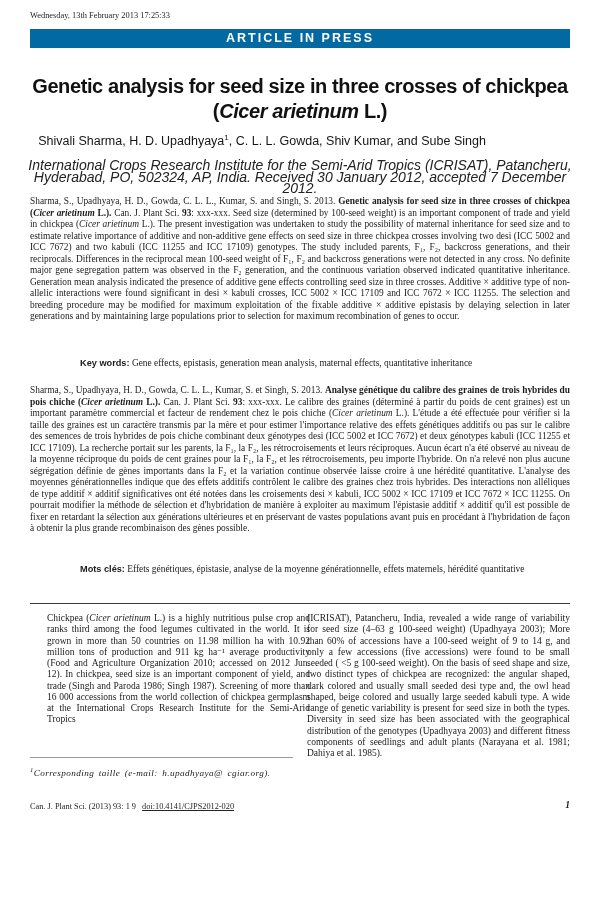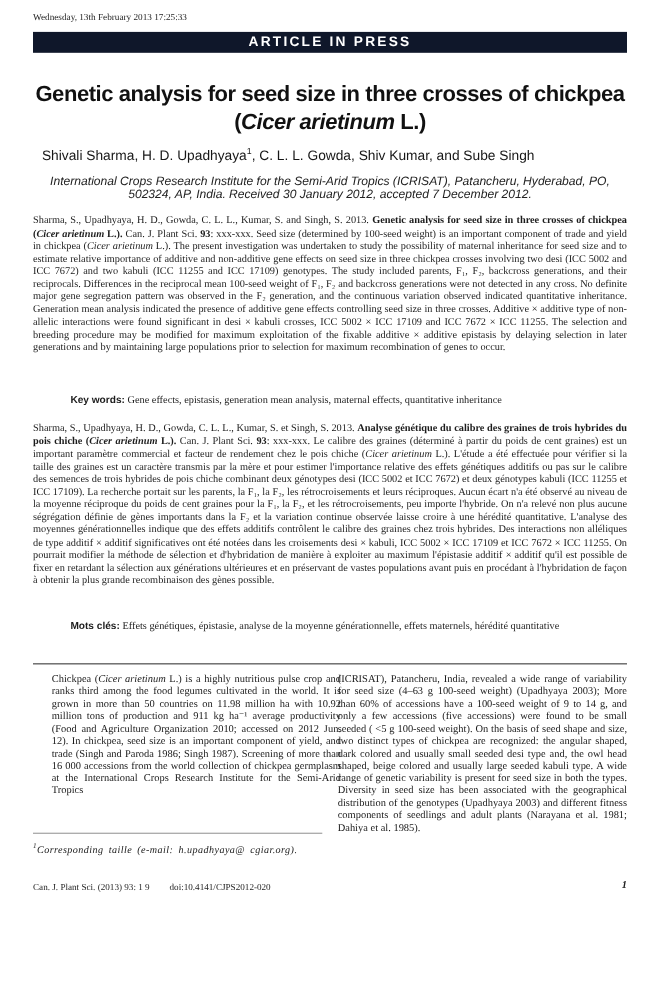--- a/index.html
+++ b/index.html
@@ -28,31 +28,31 @@
   .title .nowrap{white-space:nowrap;}
   .authors{
     position:absolute;top:133px;left:0;width:524px;text-align:center;
     font-family:"Liberation Sans","DejaVu Sans",sans-serif;
     font-size:12.5px;color:#161616;
   }
   .authors sup{font-size:8px;}
   .affiliation{
     position:absolute;top:160px;left:28px;width:544px;text-align:center;
     font-family:"Liberation Sans","DejaVu Sans",sans-serif;
-    font-style:italic;font-size:11px;line-height:11.5px;color:#222;
+    font-style:italic;font-size:14px;line-height:11.5px;color:#222;
   }
   .abs{
     position:absolute;left:30px;width:540px;
     font-size:9.4px;line-height:11.5px;text-align:justify;color:#1c1c1c;
   }
   .abs-en{top:196px;}
   .abs-fr{top:385px;}
   .abs b{font-weight:bold;}
   .kw{
-    position:absolute;left:48px;width:506px;
+    position:absolute;left:64px;width:506px;
     font-size:9.4px;color:#1c1c1c;padding-left:16px;
   }
   .kw-en{top:358px;}
   .kw-fr{top:564px;}
   .kw .kwlabel{
     font-family:"Liberation Sans","DejaVu Sans",sans-serif;
     font-weight:bold;font-size:9.2px;
   }
   .divider{
     position:absolute;top:603px;left:30px;width:540px;height:0;
@@ -68,38 +68,38 @@
     position:absolute;top:757px;left:30px;width:263px;
     border-top:1px solid #9a9a9a;padding-top:6px;
     font-style:italic;font-size:9.2px;line-height:11.5px;
     text-align:justify;letter-spacing:0.4px;word-spacing:2px;color:#222;
   }
   .footnote sup{font-size:6.5px;font-style:italic;}
   .footer{
     position:absolute;top:802px;left:30px;
     font-size:8.3px;color:#242424;white-space:nowrap;
   }
-  .footer .doi{margin-left:16px;}
+  .footer .doi{margin-left:4px;text-decoration:underline;}
   .pagenum{
     position:absolute;top:800px;right:30px;
     font-size:9.5px;font-weight:bold;font-style:italic;color:#222;
   }
   .it{font-style:italic;}
 </style>
 </head>
 <body>
 
 <div class="runhead">
   <span class="stamp">
     <span>Wednesday, 13th February 2013</span>
     <span>17:25:33</span>
   </span>
 </div>
 
-<div class="banner" style="background: #0f172a; color: rgb(255, 255, 255);">ARTICLE IN PRESS</div>
+<div class="banner" style="background: #0369a1; color: rgb(255, 255, 255);">ARTICLE IN PRESS</div>
 
 <div class="title">
   <div class="nowrap">Genetic analysis for seed size in three crosses of chickpea</div>
   <div class="nowrap"><span>(</span><span class="it">Cicer arietinum</span><span> L.)</span></div>
 </div>
 
 <div class="authors"><span>Shivali Sharma, H. D. Upadhyaya</span><sup>1</sup><span>, C. L. L. Gowda, Shiv Kumar, and Sube Singh</span></div>
 
 <div class="affiliation">International Crops Research Institute for the Semi-Arid Tropics (ICRISAT), Patancheru, Hyderabad, PO, 502324, AP, India. Received 30 January 2012, accepted 7 December 2012.</div>
 

